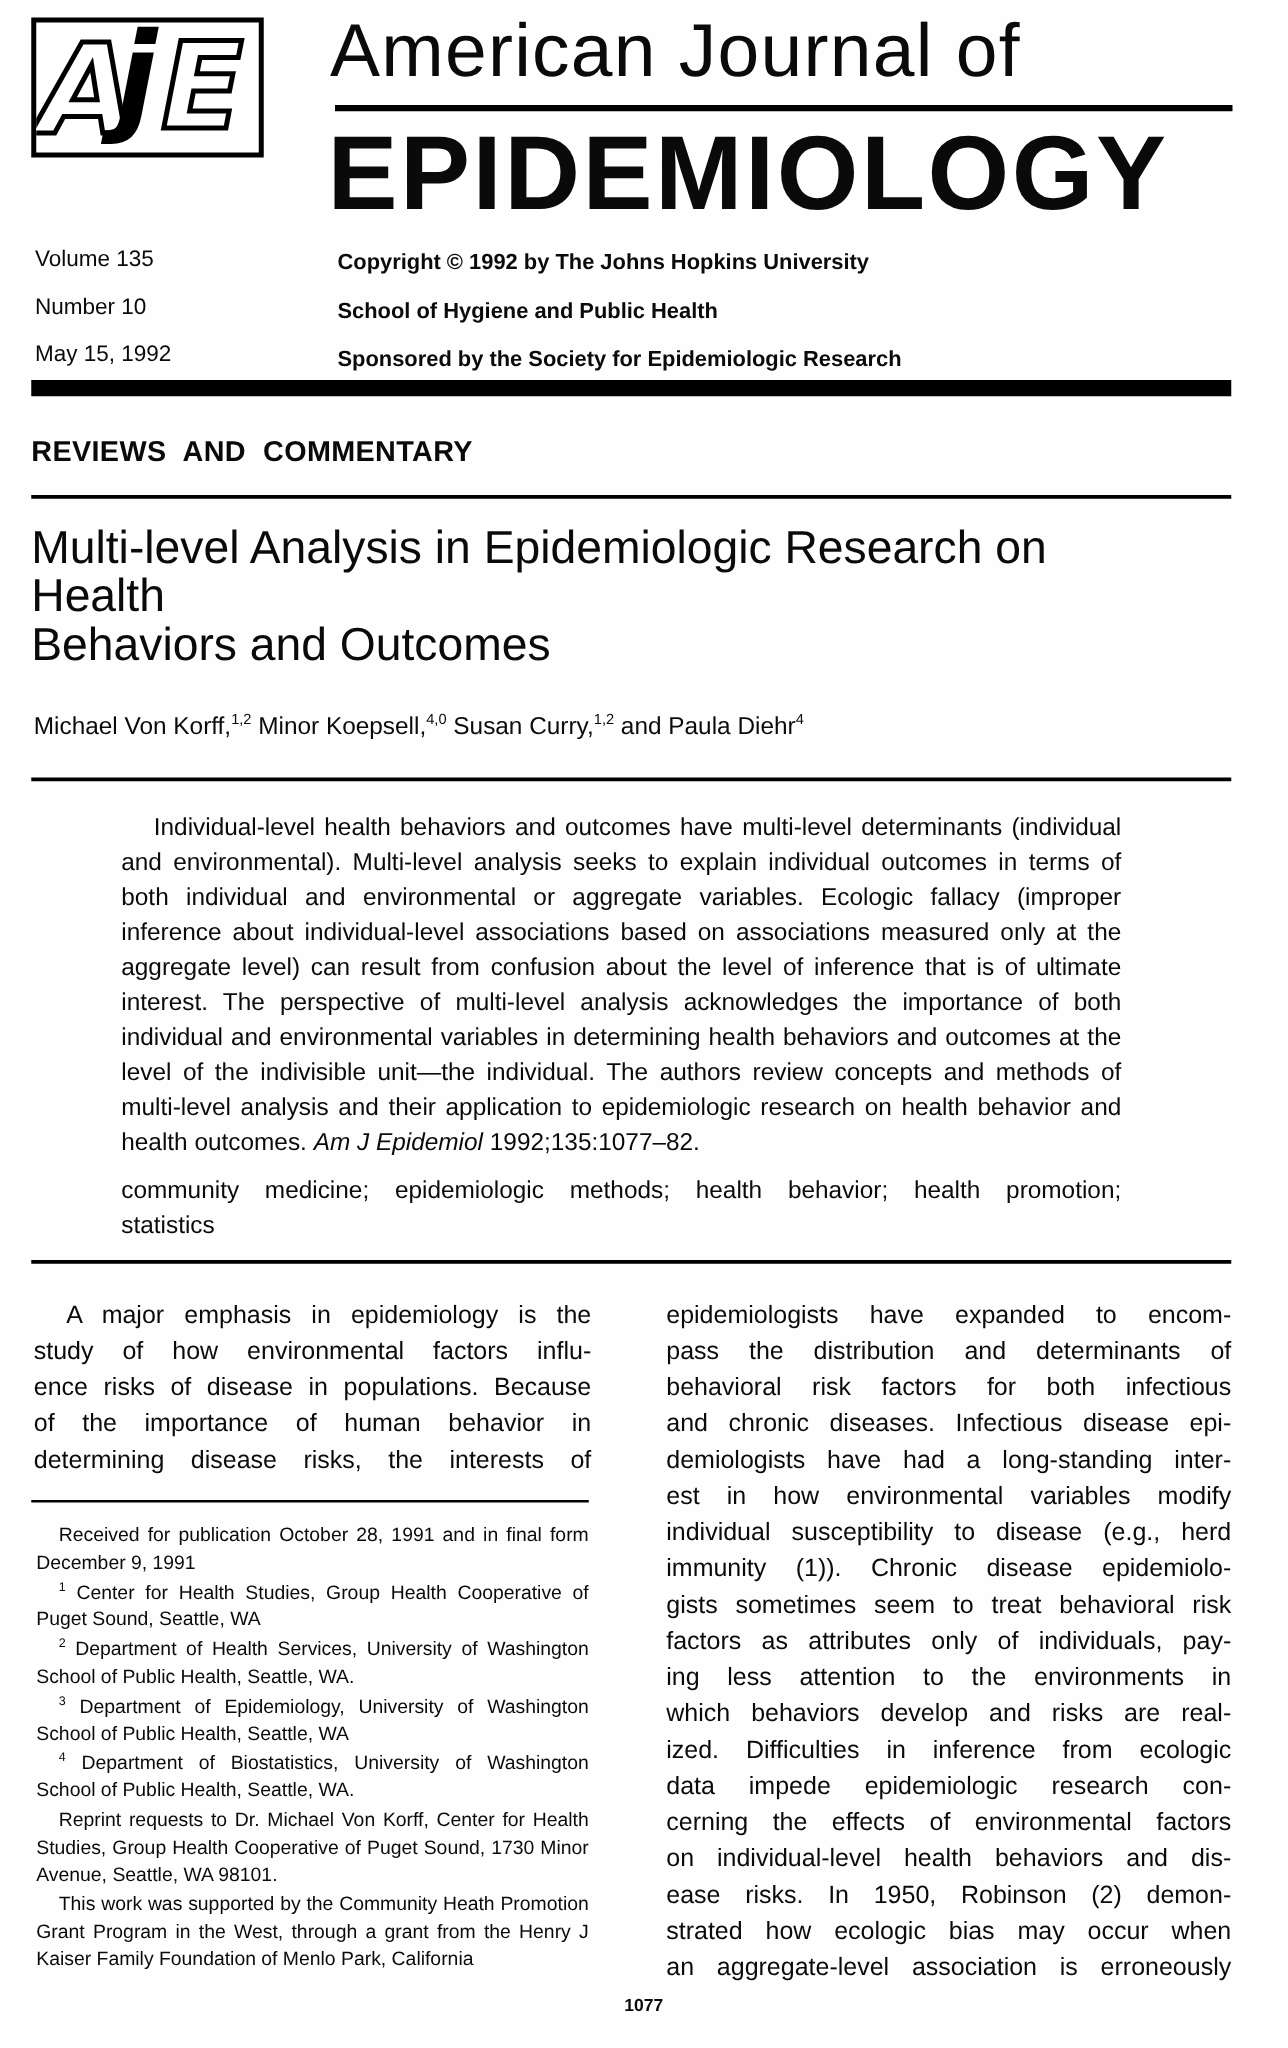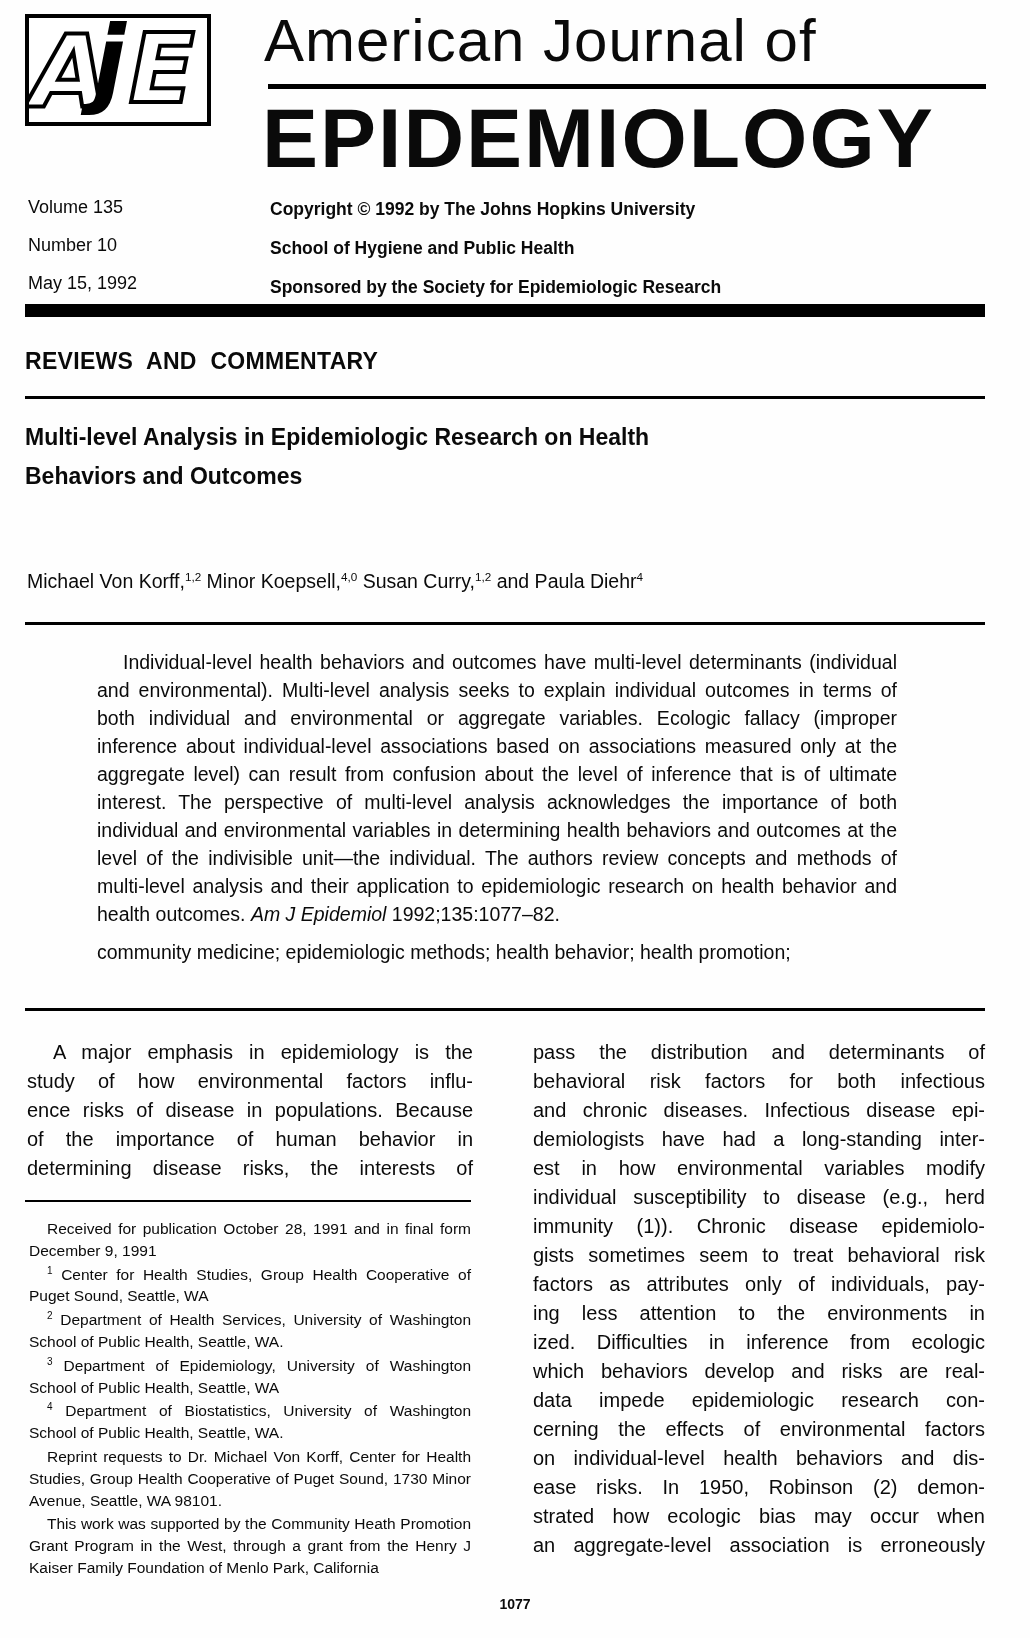--- a/index.html
+++ b/index.html
@@ -17,21 +17,21 @@
   .rule-under-name { left:268px; top:84px; width:718px; height:5px; background:#000; }
   .journal-line2 { left:262px; top:90px; width:726px; font-size:84px; font-weight:700; letter-spacing:2px; white-space:nowrap; }
   .issue-info { left:28px; top:197px; font-size:18px; }
   .issue-info div { margin:0 0 17px 0; }
   .copyright-info { left:270px; top:199px; font-size:17.5px; font-weight:700; }
   .copyright-info div { margin:0 0 18px 0; }
   .bar-thick { left:25px; top:304px; width:960px; height:13px; background:#000; }
 
   .section-heading { left:25px; top:348px; font-size:23px; font-weight:700; word-spacing:7px; letter-spacing:0.3px; }
   .rule-a { left:25px; top:396px; width:960px; height:3px; background:#000; }
-  .article-title { left:25px; top:418px; width:820px; font-size:23px; font-weight:700; line-height:39px; }
+  .article-title { left:25px; top:418px; width:820px; font-size:37px; font-weight:400; line-height:39px; }
   .authors { left:27px; top:570px; font-size:19.5px; }
   sup { font-size:0.6em; vertical-align:super; line-height:0; }
   .rule-b { left:25px; top:622px; width:960px; height:3px; background:#000; }
 
   
   .abstract-wrap { left:97px; top:648px; width:800px; font-size:19.5px; line-height:28px; }
   .abstract-wrap p { margin:0; text-align:justify; text-indent:26px; }
   .keywords { margin-top:10px; }
 
   .rule-c { left:25px; top:1008px; width:960px; height:3px; background:#000; }
@@ -97,45 +97,47 @@
   <div class="abs authors">
     <span>Michael Von Korff,</span><sup>1,2</sup><span> Minor Koepsell,</span><sup>4,0</sup><span> Susan Curry,</span><sup>1,2</sup><span> and Paula Diehr</span><sup>4</sup>
   </div>
 
   <div class="abs rule-b"></div>
 
   <div class="abs abstract-wrap">
     <p><span>Individual-level health behaviors and outcomes have multi-level determinants (individual and environmental). Multi-level analysis seeks to explain individual outcomes in terms of both individual and environmental or aggregate variables. Ecologic fallacy (improper inference about individual-level associations based on associations measured only at the aggregate level) can result from confusion about the level of inference that is of ultimate interest. The perspective of multi-level analysis acknowledges the importance of both individual and environmental variables in determining health behaviors and outcomes at the level of the indivisible unit—the individual. The authors review concepts and methods of multi-level analysis and their application to epidemiologic research on health behavior and health outcomes. </span><em>Am J Epidemiol</em><span> 1992;135:1077–82.</span></p>
     <div class="keywords jlines-para">
         <div class="jline">community medicine; epidemiologic methods; health behavior; health promotion;</div>
+        <div class="jline">statistics</div>
       </div>
   </div>
 
   <div class="abs rule-c"></div>
 
   <div class="abs body-col col-left jlines-all indent-first">
       <div class="jline">A major emphasis in epidemiology is the</div>
       <div class="jline">study of how environmental factors influ-</div>
       <div class="jline">ence risks of disease in populations. Because</div>
       <div class="jline">of the importance of human behavior in</div>
       <div class="jline">determining disease risks, the interests of</div>
     </div>
   <div class="abs body-col col-right jlines-all">
+      <div class="jline">epidemiologists have expanded to encom-</div>
       <div class="jline">pass the distribution and determinants of</div>
       <div class="jline">behavioral risk factors for both infectious</div>
       <div class="jline">and chronic diseases. Infectious disease epi-</div>
       <div class="jline">demiologists have had a long-standing inter-</div>
       <div class="jline">est in how environmental variables modify</div>
       <div class="jline">individual susceptibility to disease (e.g., herd</div>
       <div class="jline">immunity (1)). Chronic disease epidemiolo-</div>
       <div class="jline">gists sometimes seem to treat behavioral risk</div>
       <div class="jline">factors as attributes only of individuals, pay-</div>
       <div class="jline">ing less attention to the environments in</div>
+      <div class="jline">which behaviors develop and risks are real-</div>
       <div class="jline">ized. Difficulties in inference from ecologic</div>
-      <div class="jline">which behaviors develop and risks are real-</div>
       <div class="jline">data impede epidemiologic research con-</div>
       <div class="jline">cerning the effects of environmental factors</div>
       <div class="jline">on individual-level health behaviors and dis-</div>
       <div class="jline">ease risks. In 1950, Robinson (2) demon-</div>
       <div class="jline">strated how ecologic bias may occur when</div>
       <div class="jline">an aggregate-level association is erroneously</div>
     </div>
 
   <div class="abs fn-rule"></div>
   <div class="abs footnotes">

